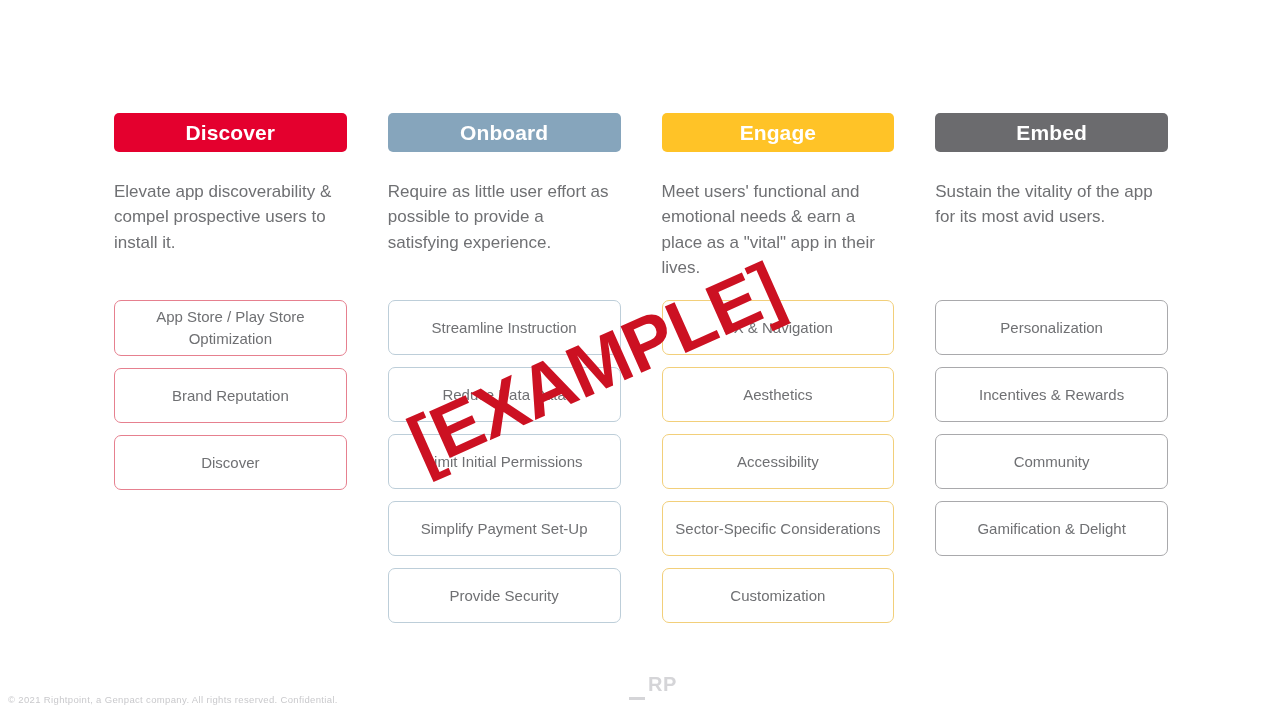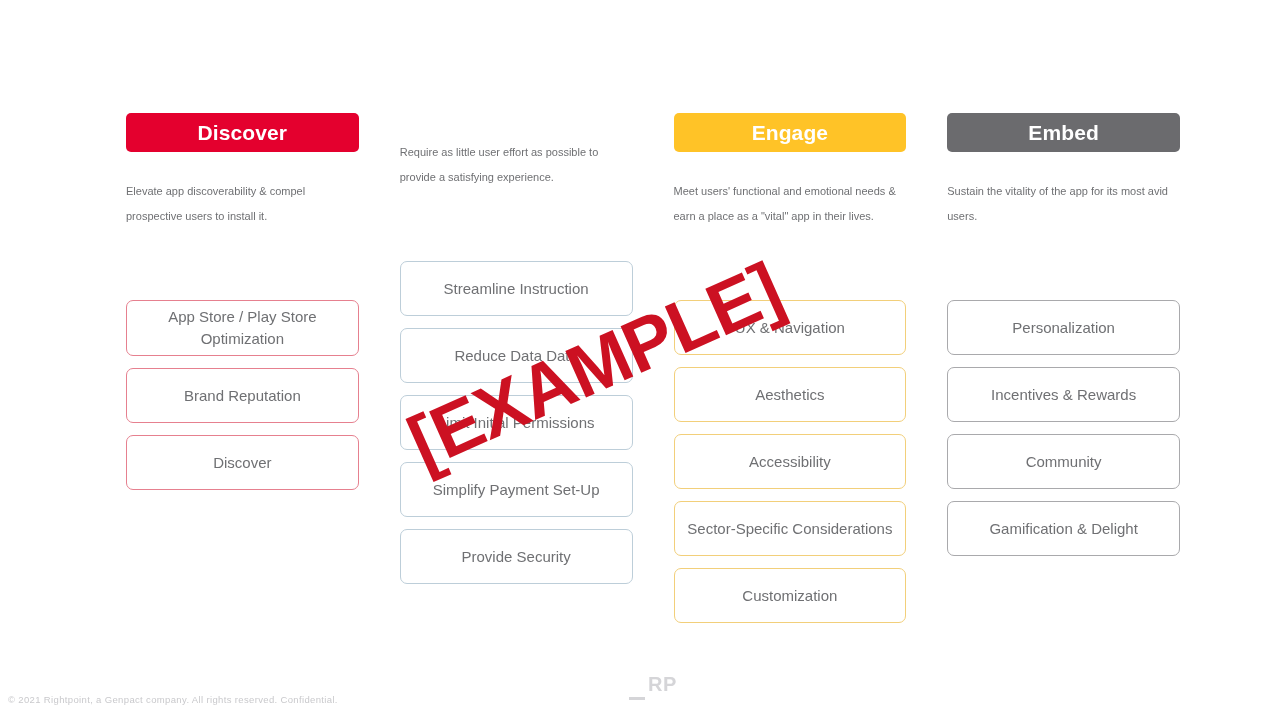--- a/index.html
+++ b/index.html
@@ -32,21 +32,21 @@
     font-size: 37px;
     line-height: 46px;
     color: #6e6e72;
     letter-spacing: 0.2px;
     white-space: nowrap;
   }
 
   
   #pillars {
     position: absolute;
-    left: 126px;
+    left: 114px;
     top: 113px;
     width: 1054px;
     display: flex;
     gap: 41px;
   }
   .pillar {
     width: 242px;
     display: flex;
     flex-direction: column;
   }
@@ -58,21 +58,21 @@
     align-items: center;
     justify-content: center;
     color: #ffffff;
     font-size: 21px;
     font-weight: bold;
     letter-spacing: 0.1px;
   }
 
   .pillar-desc {
     margin-top: 27px;
-    font-size: 11px;
+    font-size: 17px;
     line-height: 25.3px;
     color: #6f7073;
     min-height: 104px;
     padding-right: 4px;
   }
 
   .pillar-items {
     margin-top: 17px;
     display: flex;
     flex-direction: column;
@@ -177,20 +177,21 @@
       <div class="pillar-header">Discover</div>
       <div class="pillar-desc">Elevate app discoverability &amp; compel prospective users to install it.</div>
       <div class="pillar-items">
         <div class="item-card">App Store / Play Store Optimization</div>
         <div class="item-card">Brand Reputation</div>
         <div class="item-card">Discover</div>
       </div>
     </div>
 
     <div class="pillar onboard">
+      <div class="pillar-header">Onboard</div>
       <div class="pillar-desc">Require as little user effort as possible to provide a satisfying experience.</div>
       <div class="pillar-items">
         <div class="item-card">Streamline Instruction</div>
         <div class="item-card">Reduce Data Data</div>
         <div class="item-card">Limit Initial Permissions</div>
         <div class="item-card">Simplify Payment Set-Up</div>
         <div class="item-card">Provide Security</div>
       </div>
     </div>
 

